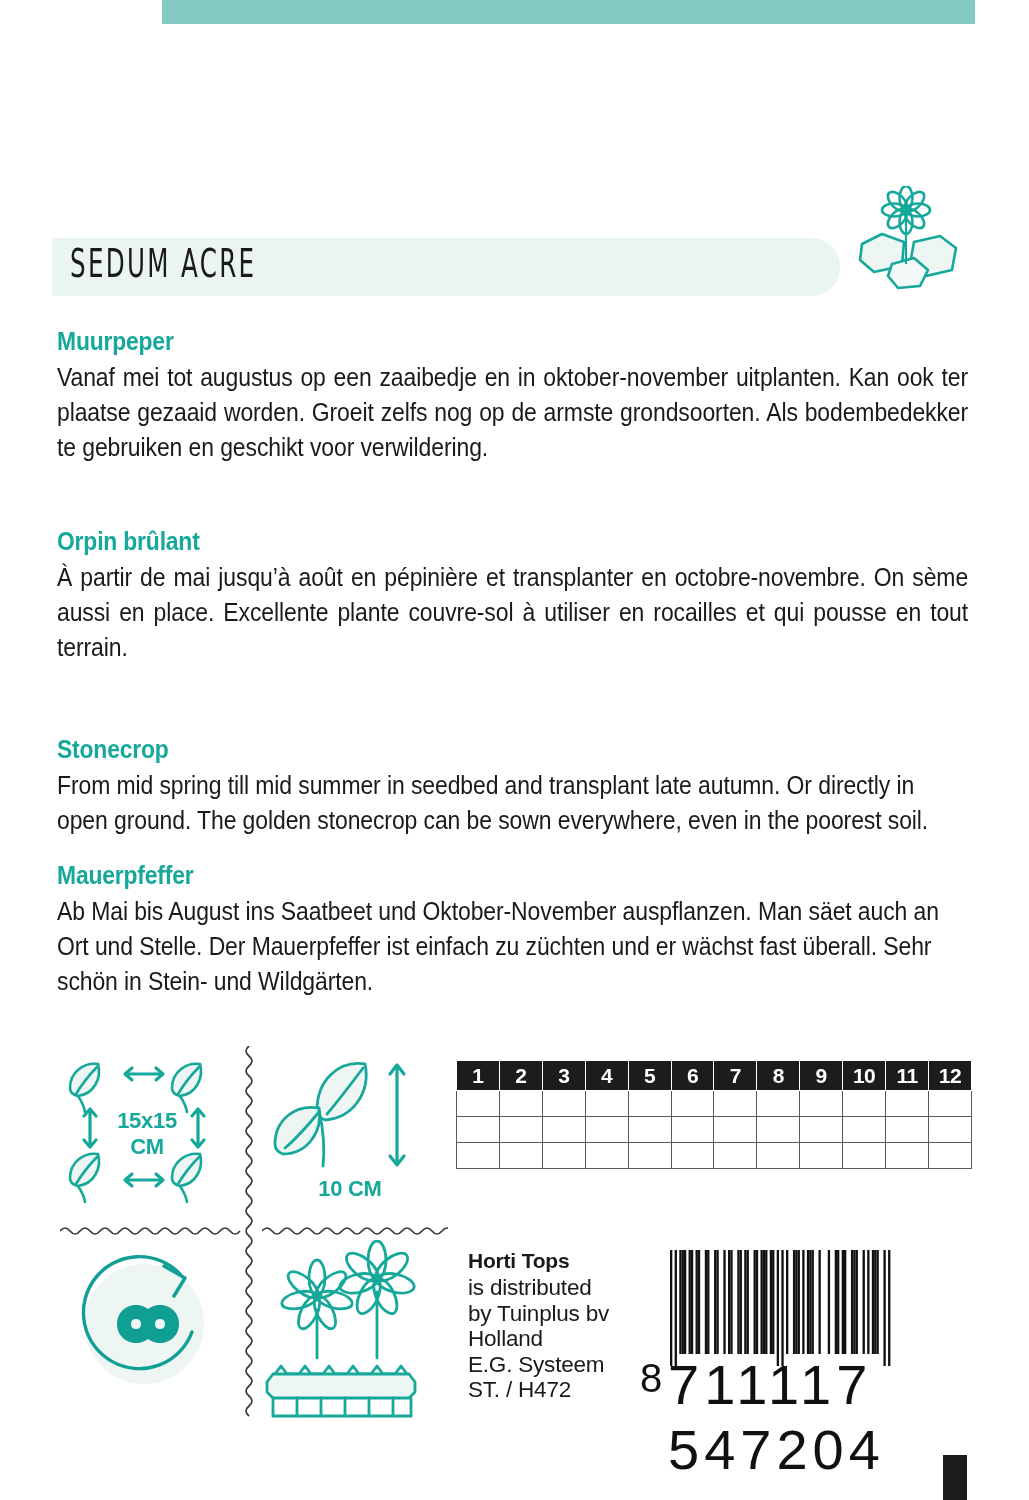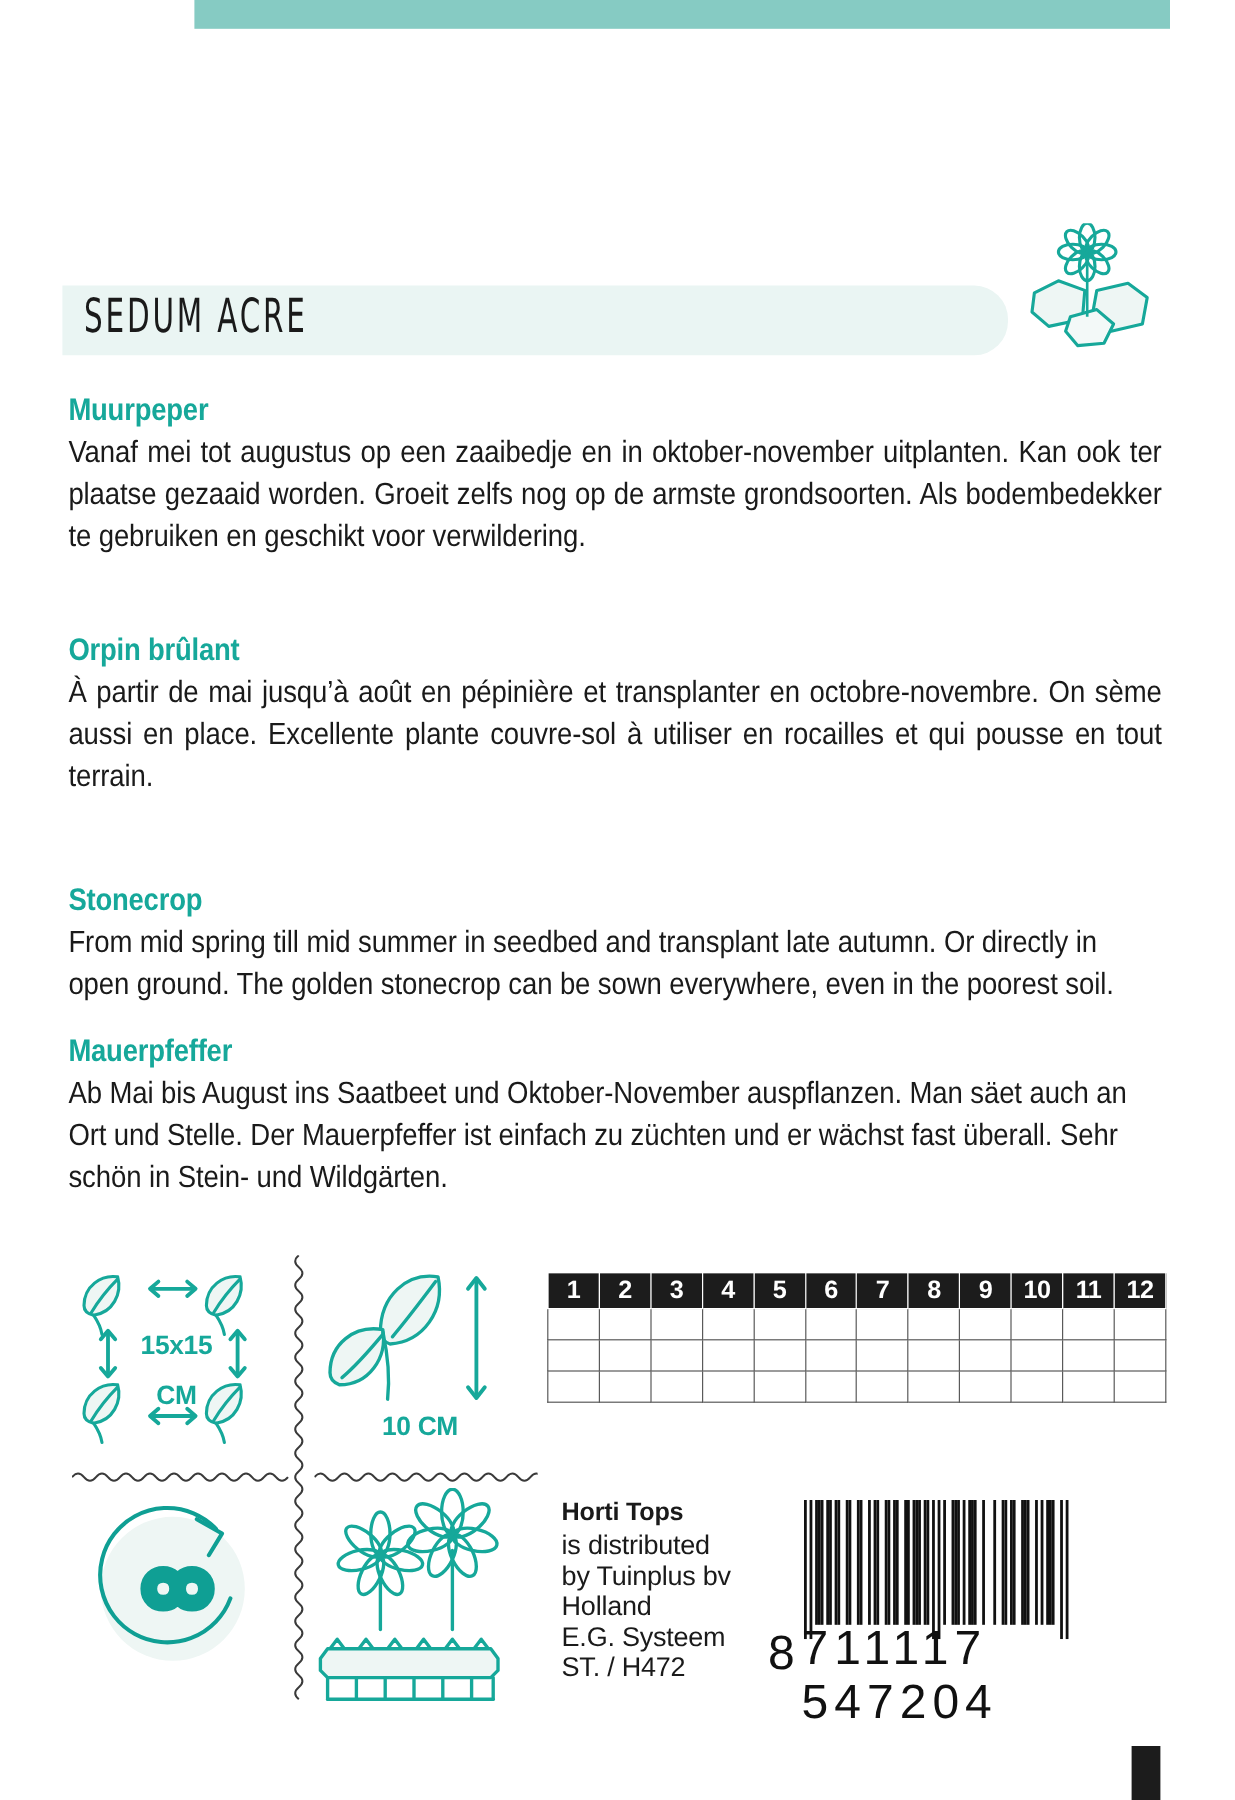--- a/index.html
+++ b/index.html
@@ -207,21 +207,21 @@
     font-family: "Liberation Sans Narrow", "Liberation Sans", sans-serif;
     font-size: 40px;
     color: #111;
     letter-spacing: -1px;
   }
   .barcode-main {
     position: absolute;
     left: 28px;
     top: 104px;
     font-family: "Liberation Sans Narrow", "Liberation Sans", sans-serif;
-    font-size: 40px;
+    font-size: 56px;
     color: #111;
     letter-spacing: 5px;
   }
 
   
   .reg-mark {
     position: absolute;
     left: 943px;
     top: 1455px;
     width: 24px;
@@ -340,21 +340,21 @@
           <line x1="38" y1="62" x2="38" y2="98"></line>
           <polyline points="32,68 38,61 44,68"></polyline>
           <polyline points="32,92 38,99 44,92"></polyline>
 
           <line x1="146" y1="62" x2="146" y2="98"></line>
           <polyline points="140,68 146,61 152,68"></polyline>
           <polyline points="140,92 146,99 152,92"></polyline>
         </g>
       </svg>
       <div class="icon-label" style="top:60px;">15x15</div>
-      <div class="icon-label" style="top:86px;margin-top:16px;">CM</div>
+      <div class="icon-label" style="top:86px;">CM</div>
     </div>
 
     <div class="icon-cell" id="cell-depth">
       <svg width="190" height="178" viewBox="0 0 190 178">
         <g fill="#eef6f4" stroke="#16a89a" stroke-width="2.8" stroke-linecap="round" stroke-linejoin="round">
 
           <path d="M62,62 C62,32 84,12 110,16 C116,44 98,70 70,72 C64,70 62,66 62,62 Z"></path>
 
           <path d="M20,96 C20,72 40,56 64,60 C68,84 52,106 28,106 C22,104 20,100 20,96 Z"></path>
 

